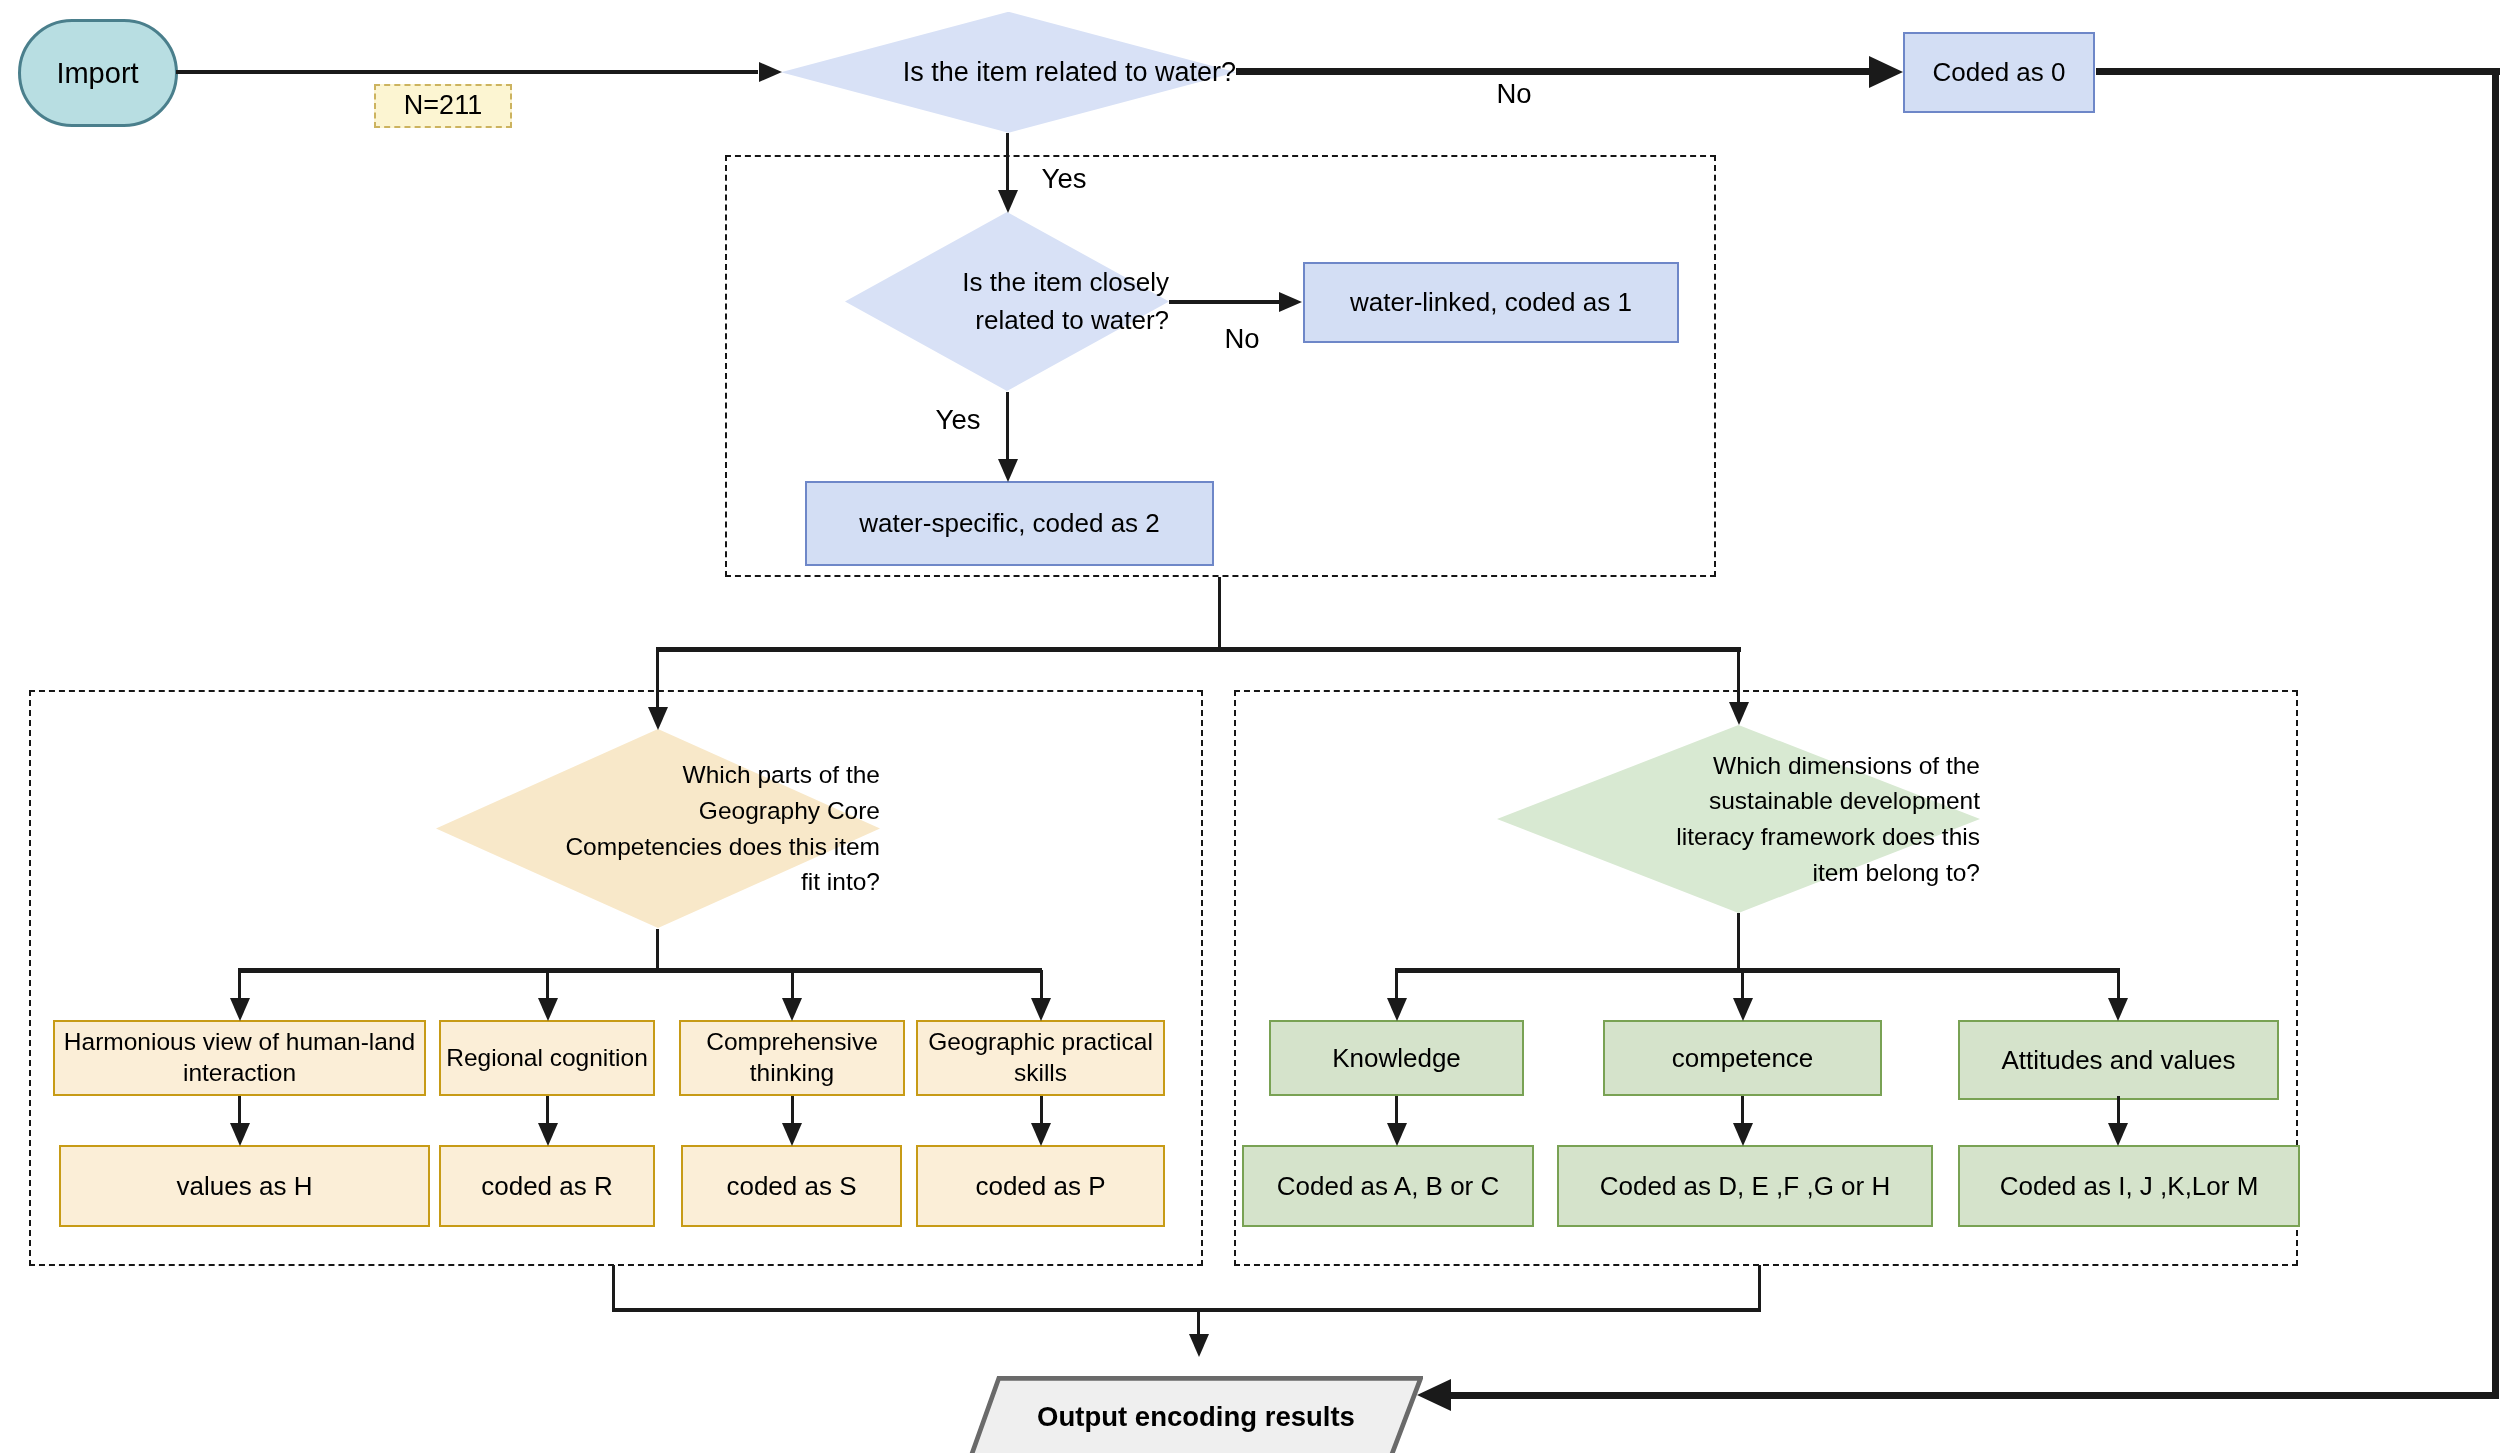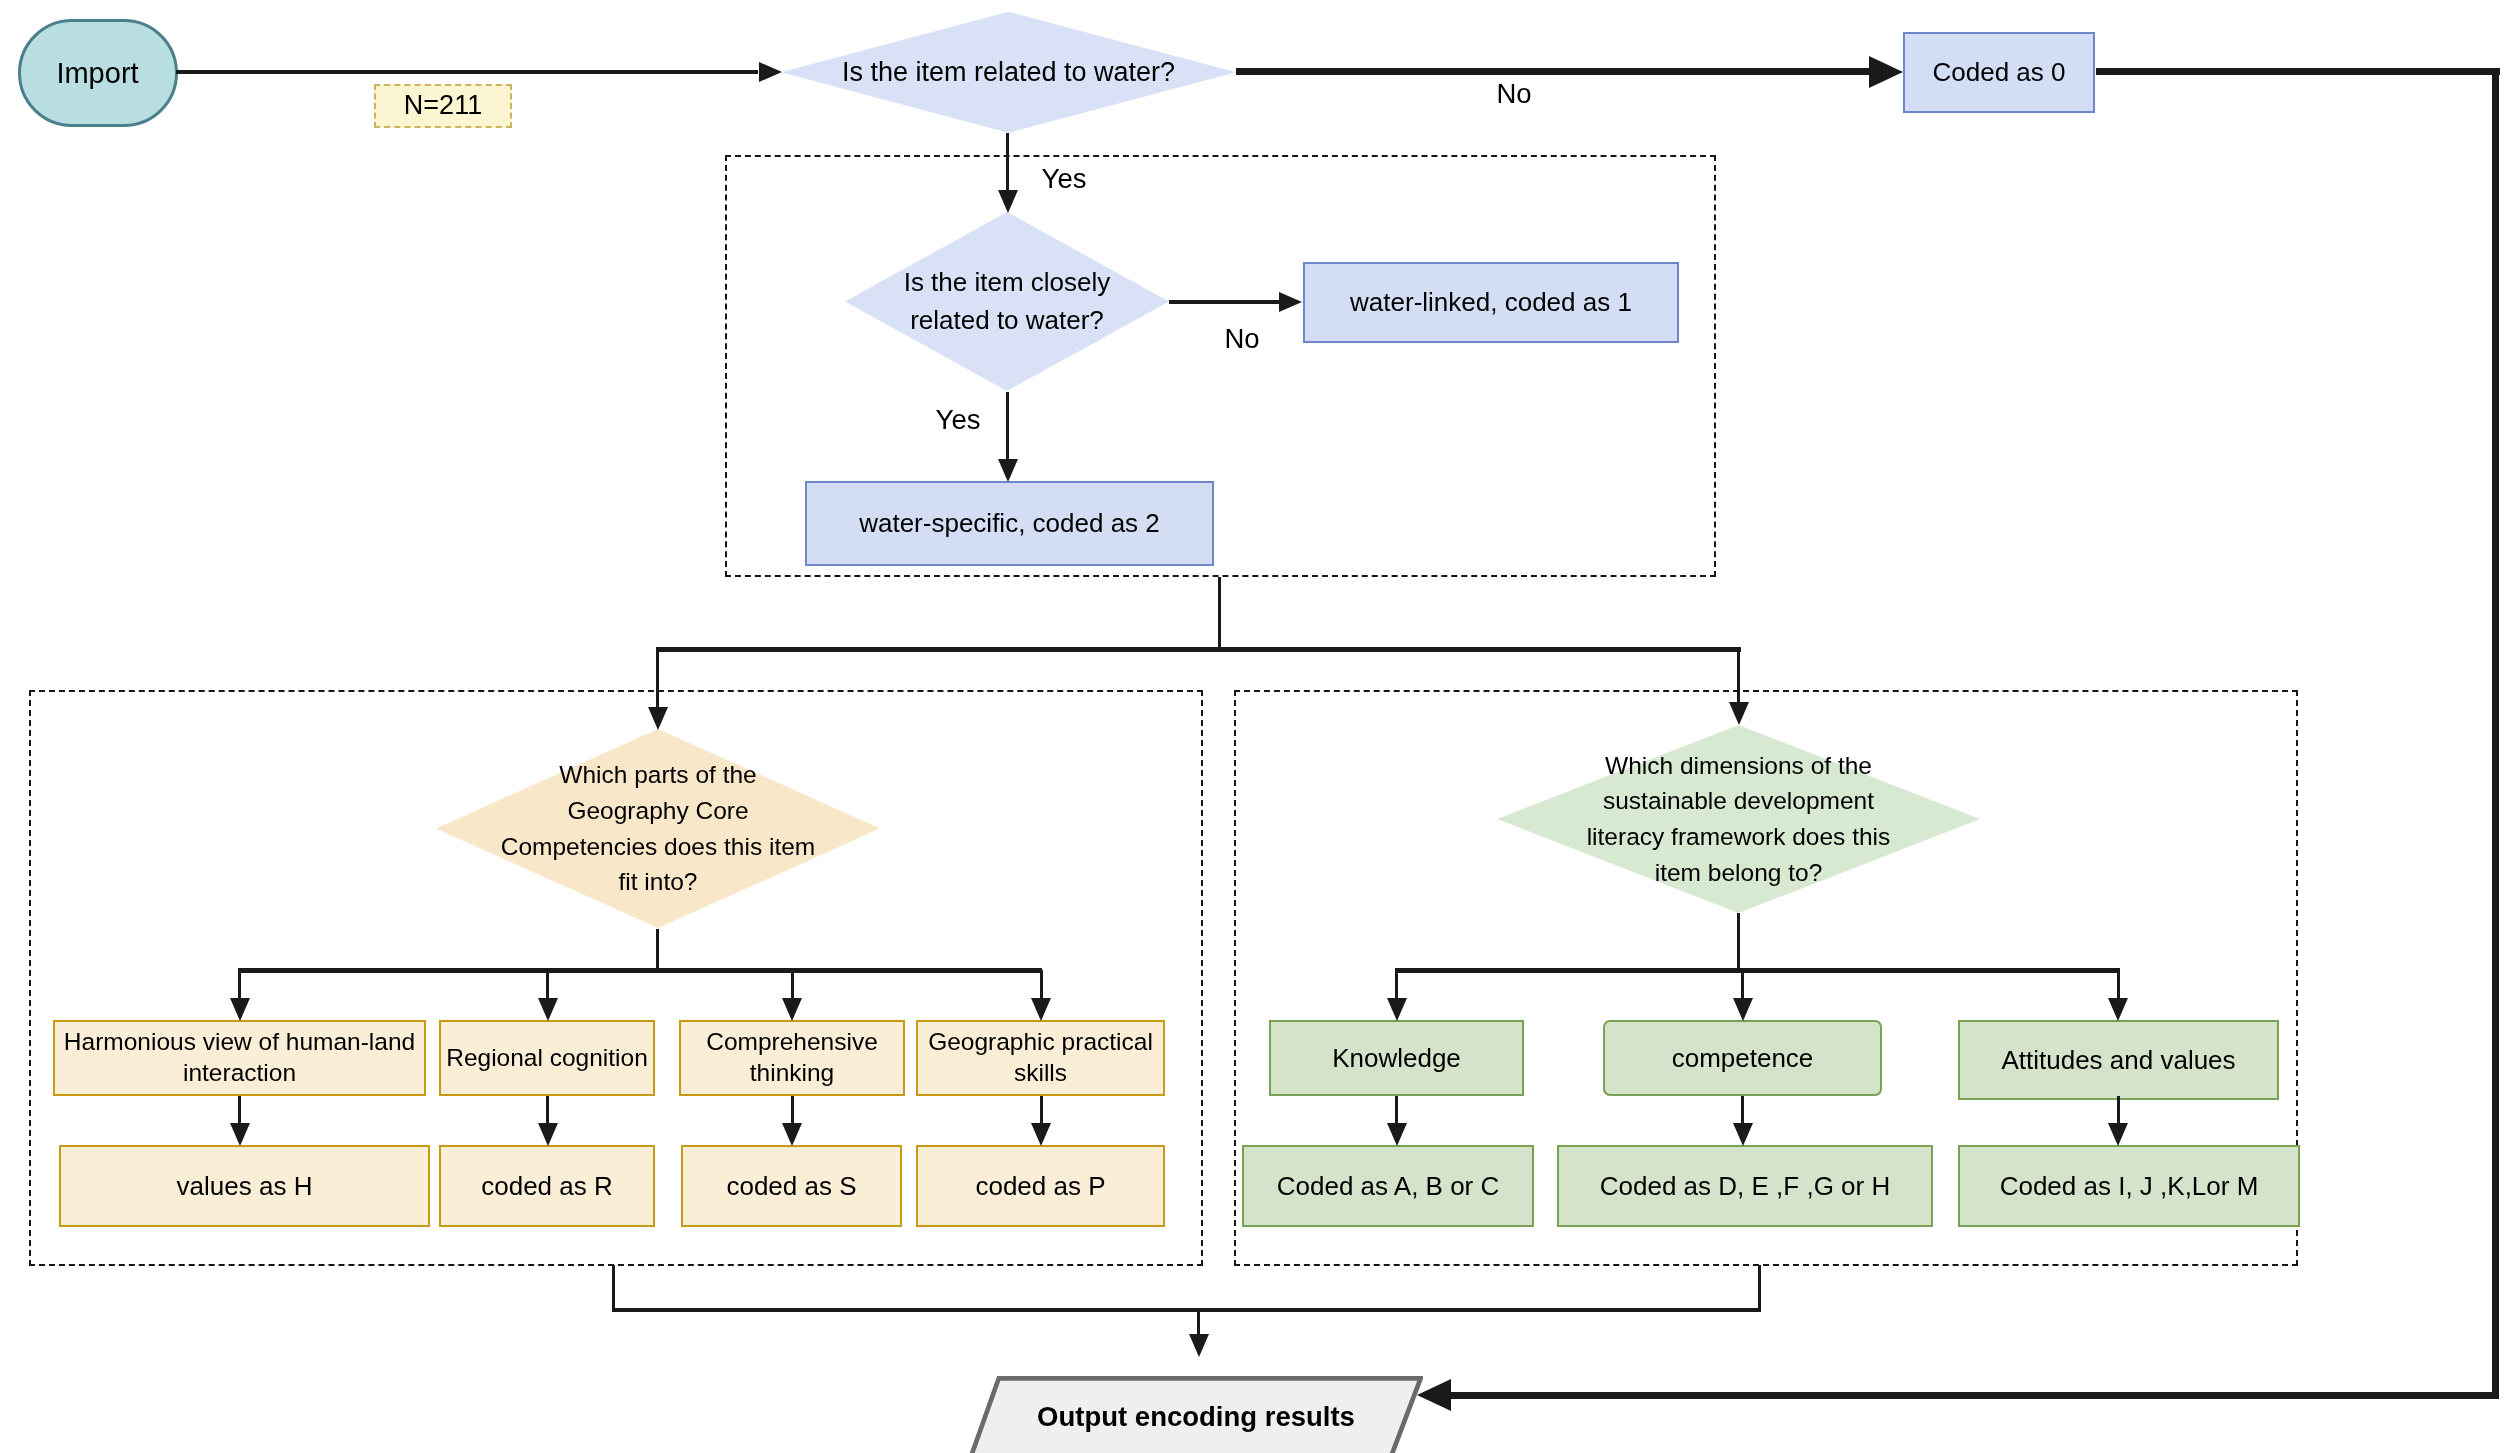--- a/index.html
+++ b/index.html
@@ -12,21 +12,21 @@
   .nlabel { background:var(--yellow-fill); border:2.3px dashed var(--yellow-border); font-size:27px; }
   .box-blue  { background:var(--blue-box-fill);  border:2.9px solid var(--blue-border);  font-size:26px; }
   .box-tan   { background:var(--tan-box-fill);   border:2.9px solid var(--tan-border);   font-size:24.5px; }
   .box-green { background:var(--green-box-fill); border:2.9px solid var(--green-border); font-size:26px; }
 
   .dashbox { position:absolute; border:2.3px dashed #161616; box-sizing:border-box; }
 
   .diamond { position:absolute; }
   .diamond .bg  { position:absolute; inset:0; clip-path:polygon(50% 0,100% 50%,50% 100%,0 50%); }
   .diamond .txt { position:absolute; inset:0; display:flex; flex-direction:column;
-                  align-items:center; justify-content:center; font-size:25px; line-height:1.45; }
+                  align-items:flex-end; justify-content:center; font-size:25px; line-height:1.45; }
   .diamond .txt div { white-space:nowrap; }
   .bg-blue  { background:var(--blue-fill); }
   .bg-tan   { background:var(--tan-fill); }
   .bg-green { background:var(--green-fill); }
 
   .line { position:absolute; background:var(--line); }
   .lbl  { position:absolute; font-size:27.5px; display:flex; align-items:center; justify-content:center; }
 
   .tri { position:absolute; width:0; height:0; }
   .tri-r { border-top:10px solid transparent; border-bottom:10px solid transparent; border-left:23.4px solid var(--line); }
@@ -123,21 +123,21 @@
   <div class="node box-tan" style="left:681px; top:1145px; width:221px; height:82px; font-size:26px;">
     <span>coded as S</span>
   </div>
   <div class="node box-tan" style="left:916px; top:1145px; width:249px; height:82px; font-size:26px;">
     <span>coded as P</span>
   </div>
 
   <div class="node box-green" style="left:1269px; top:1020px; width:255px; height:76px;">
     <span>Knowledge</span>
   </div>
-  <div class="node box-green" style="left:1603px; top:1020px; width:279px; height:76px;border-radius:7px;">
+  <div class="node box-green" style="left:1603px; top:1020px; width:279px; height:76px;">
     <span>competence</span>
   </div>
   <div class="node box-green" style="left:1958px; top:1020px; width:321px; height:80px;">
     <span>Attitudes and values</span>
   </div>
 
   <div class="node box-green" style="left:1242px; top:1145px; width:292px; height:82px;">
     <span>Coded as A, B or C</span>
   </div>
   <div class="node box-green" style="left:1557px; top:1145px; width:376px; height:82px;">

